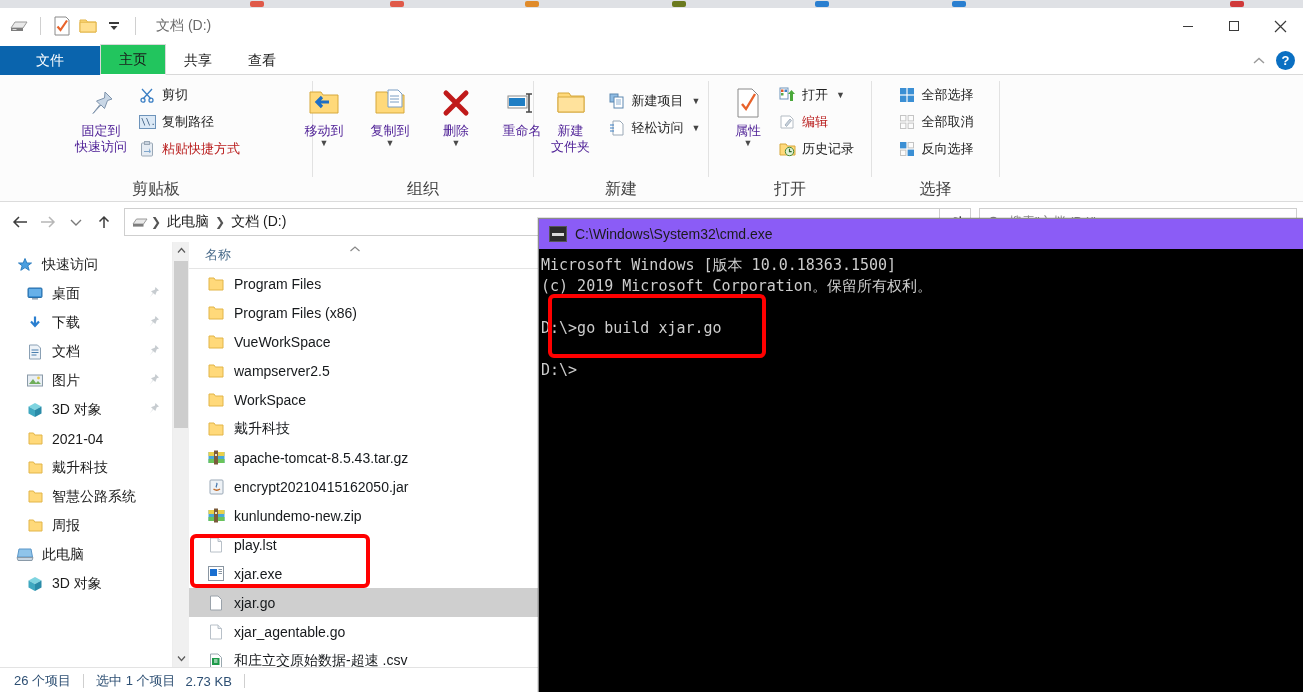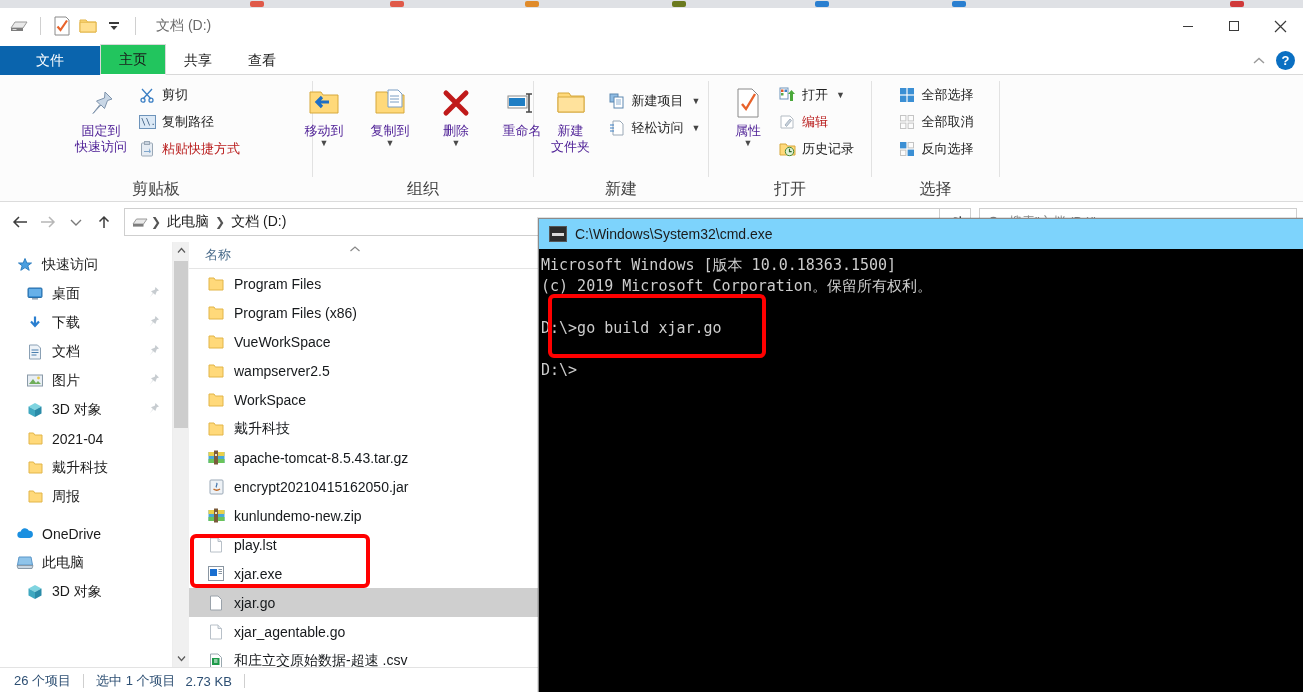--- a/index.html
+++ b/index.html
@@ -126,21 +126,21 @@
                font-size:13px; color:#2d4f73; padding-left:14px; gap:0; }
   .statusbar .sbsep { width:1px; height:14px; background:#cfcfcf; margin:0 12px; }
   .statusbar .sbitem { white-space:nowrap; }
 
   
   .cmdwin {
     position:absolute; left:538px; top:218px; width:765px; height:474px;
     background:#000; border:1px solid #8b8b8b; box-shadow:0 0 0 1px rgba(0,0,0,.12);
   }
   .cmdtitle {
-    height:30px; background:#7dd3fc; display:flex; align-items:center; gap:8px; padding-left:10px;
+    height:30px; background:#8b5cf6; display:flex; align-items:center; gap:8px; padding-left:10px;
     font-size:14px; color:#1b1b1b;
   }
   .cmdicon { width:16px; height:14px; background:#2b2b2b; border:1px solid #555;
              display:flex; align-items:center; justify-content:center; }
   .cmdicon .bar { width:12px; height:3px; background:#d9d9d9; }
   .cmdbody {
     position:absolute; left:0; top:30px; right:0; bottom:0; background:#000;
     color:#cccccc; font-family:"DejaVu Sans Mono","Liberation Mono",monospace;
     font-size:15px; line-height:21px; padding:6px 0 0 2px; white-space:pre;
   }
@@ -622,38 +622,38 @@
 
         <div class="navitem indent">
           <span class="ico">
             <svg width="15" height="13" viewBox="0 0 15 13">
                 <path d="M1 1 h4.5 l1.2 2 H14 v9 H1 z" fill="#ffd97a" stroke="#e2b548"></path>
               </svg>
           </span>
           <span>戴升科技</span>
         </div>
 
-
         <div class="navitem indent">
           <span class="ico">
             <svg width="15" height="13" viewBox="0 0 15 13">
                 <path d="M1 1 h4.5 l1.2 2 H14 v9 H1 z" fill="#ffd97a" stroke="#e2b548"></path>
               </svg>
           </span>
+          <span>智慧公路系统</span>
+        </div>
+
+        <div class="navitem indent">
+          <span class="ico">
+            <svg width="15" height="13" viewBox="0 0 15 13">
+                <path d="M1 1 h4.5 l1.2 2 H14 v9 H1 z" fill="#ffd97a" stroke="#e2b548"></path>
+              </svg>
+          </span>
           <span>周报</span>
         </div>
 
-        <div class="navitem" style="margin-top:8px;">
-          <span class="ico">
-            <svg width="18" height="13" viewBox="0 0 18 13">
-                <path d="M4.5 11 a3.3 3.3 0 0 1 0.3 -6.6 a4.4 4.4 0 0 1 8.2 -0.6 a3.1 3.1 0 0 1 0.6 7.2 z" fill="#1a8fe0"></path>
-              </svg>
-          </span>
-          <span>OneDrive</span>
-        </div>
 
         <div class="navitem">
           <span class="ico">
             <svg width="18" height="14" viewBox="0 0 18 14">
                 <path d="M3 1 h12 l1.5 8 h-15 z" fill="#8fc4ea" stroke="#5a96c8"></path>
                 <path d="M1 9.5 h16 l-1 3 h-14 z" fill="#c8d6e2" stroke="#8a9aa8"></path>
               </svg>
           </span>
           <span>此电脑</span>
         </div>

